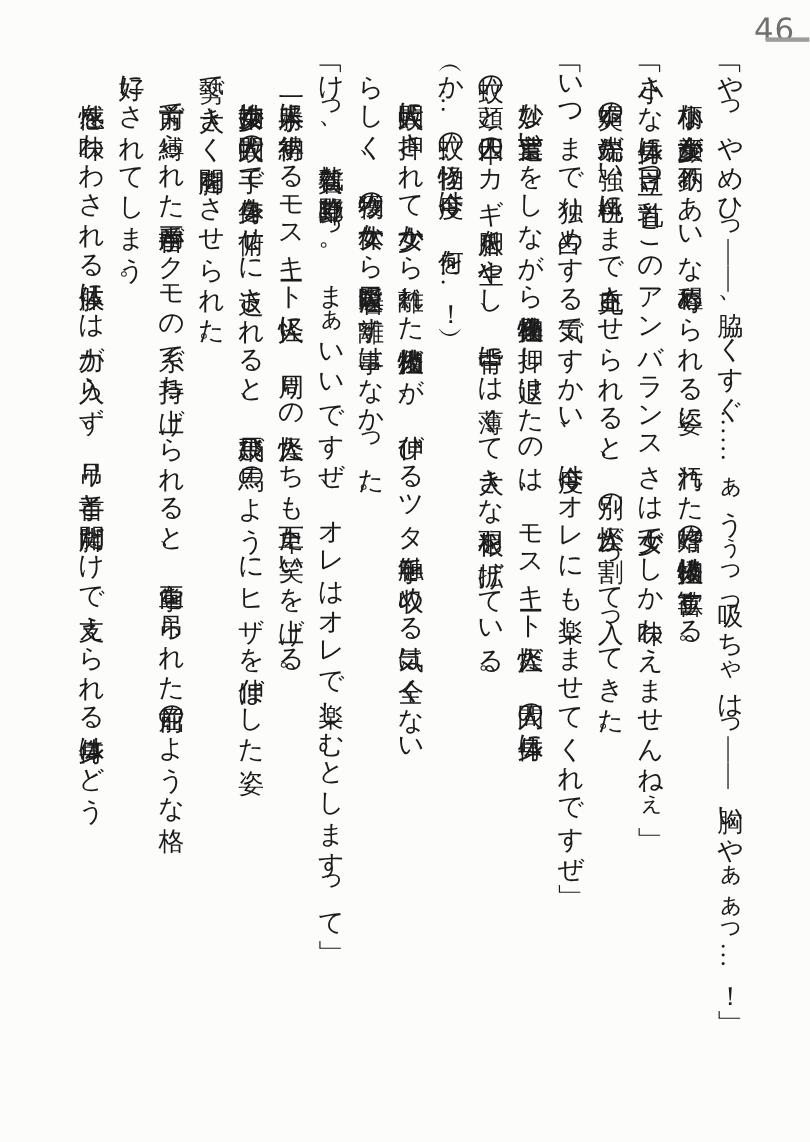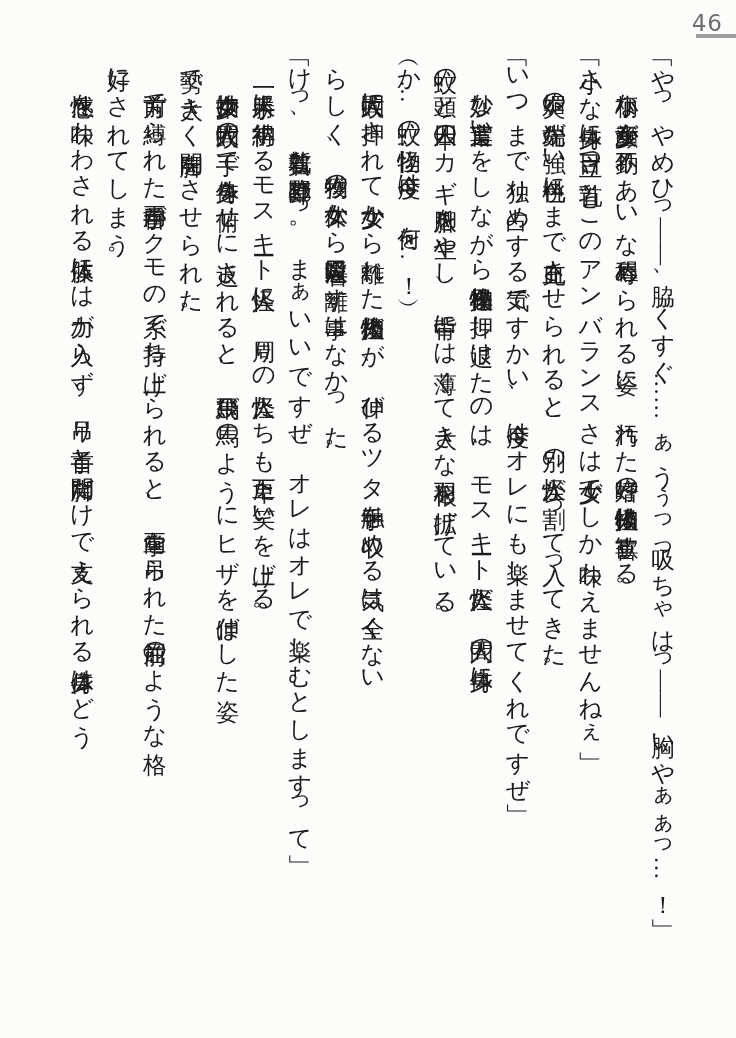--- a/index.html
+++ b/index.html
@@ -15,21 +15,21 @@
     width: 736px;
     height: 1038px;
     background: #fcfcfb;
     font-family: "Liberation Serif", "DejaVu Serif", serif;
   }
   .pagenum {
     position: absolute;
     top: 10px;
     right: 13px;
     font-family: "DejaVu Sans", "Liberation Sans", sans-serif;
-    font-size: 23px;
+    font-size: 28px;
     font-weight: 400;
     letter-spacing: 1px;
     color: #6f6f6f;
   }
   .pagenum-rule {
     position: absolute;
     top: 34px;
     right: 0;
     width: 40px;
     height: 4px;

